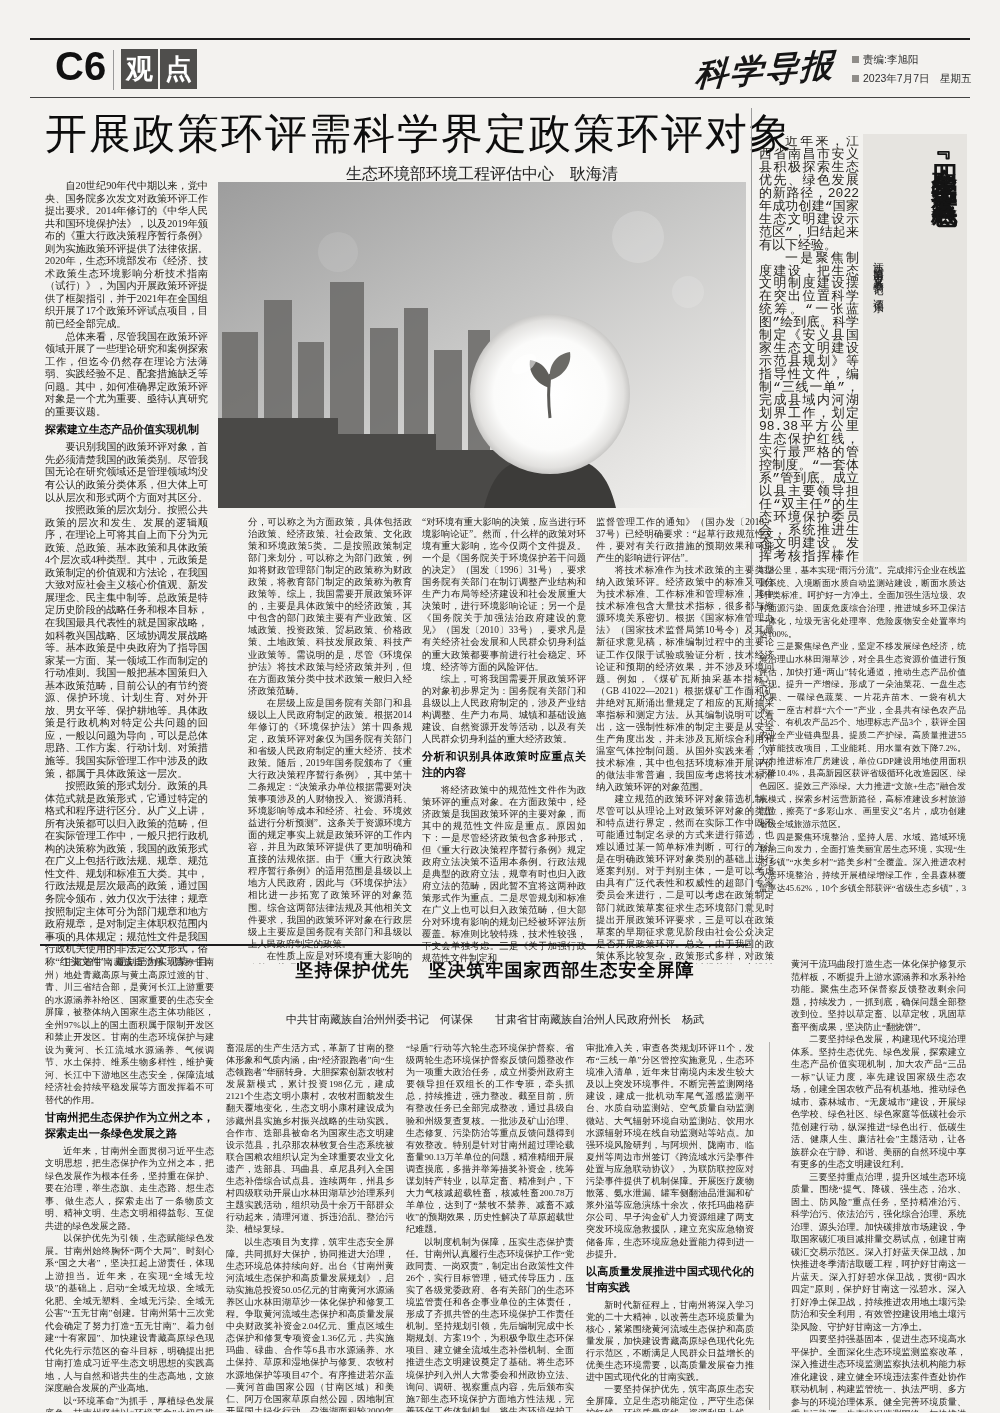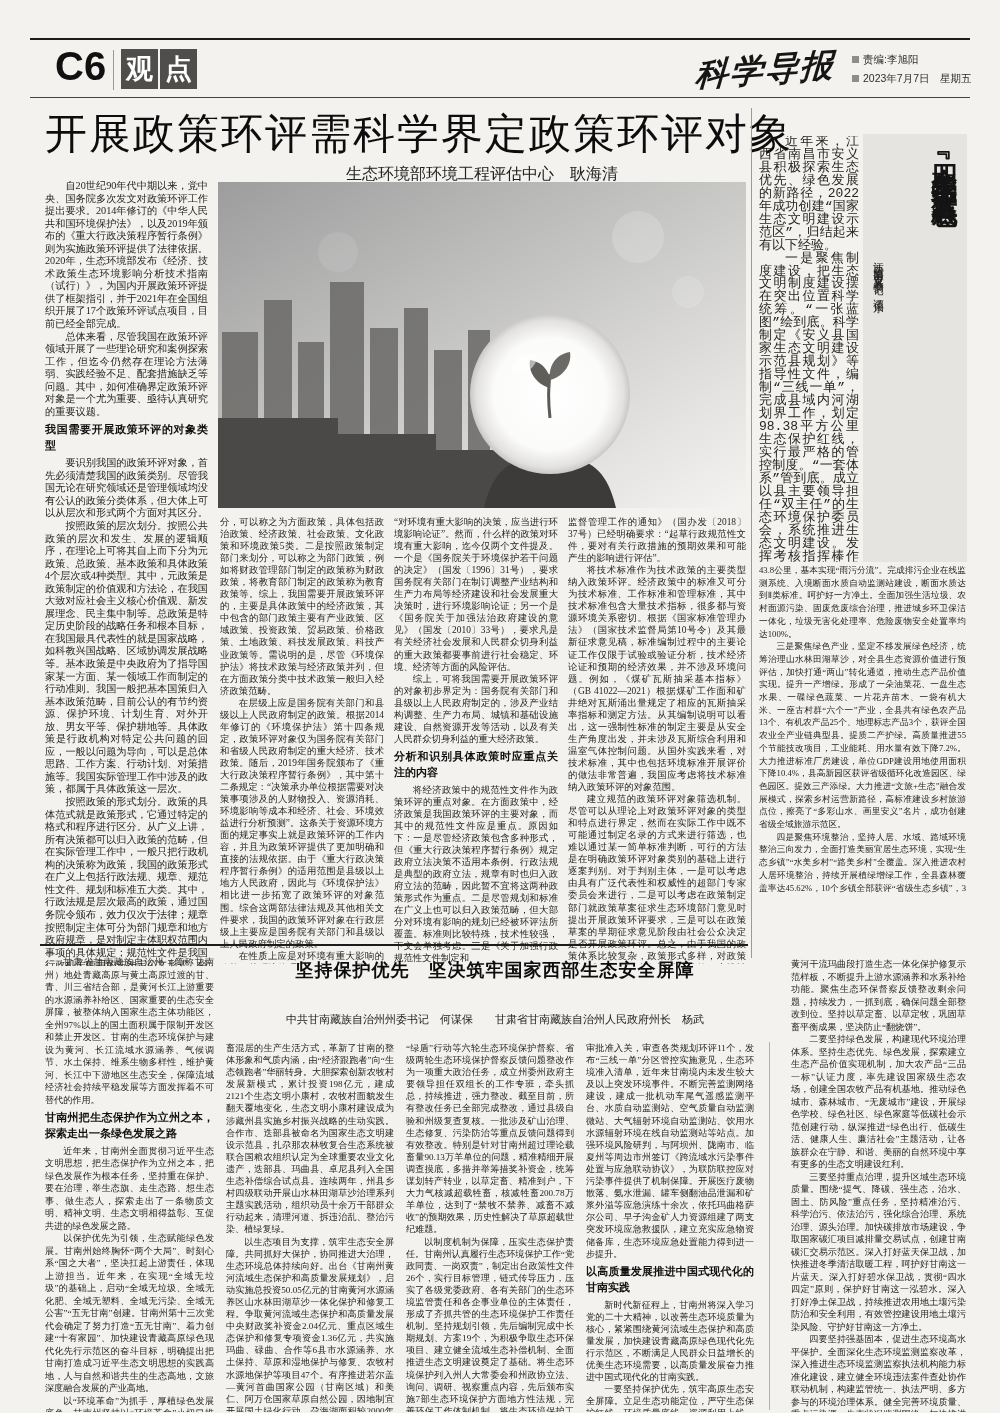--- a/index.html
+++ b/index.html
@@ -23,21 +23,21 @@
   .h1-bottom{font-family:"Liberation Sans",sans-serif;font-weight:900;font-size:18px;letter-spacing:1px;
              text-align:center;color:#0d0d0d;white-space:nowrap;}
   
   .col{position:absolute;text-align:justify;overflow:hidden;color:#26241f;}
   .blk{margin:0;}
   .bp{text-indent:2em;}
   .bc{text-indent:0;}
   .bh{font-family:"Liberation Sans",sans-serif;font-weight:bold;font-size:11px;line-height:1.45;
       text-indent:0;margin:4px 0 3px 0;color:#111;}
   .tcol1{left:45px;top:180px;width:163px;height:786px;font-size:10.2px;line-height:12.55px;}
-  .tcol{font-size:9.4px;line-height:12.05px;}
+  .tcol{font-size:9.4px;line-height:12.05px;margin-left:28px;}
   .tcol2{left:220px;top:516px;width:164px;height:448px;}
   .tcol3{left:394px;top:516px;width:164px;height:448px;}
   .tcol4{left:568px;top:516px;width:178px;height:448px;}
   .scoln{left:759px;top:136px;width:100px;height:426px;font-size:13px;line-height:12.95px;font-family:Liberation Mono, monospace;}
   .scolw{left:759px;top:564px;width:207px;height:330px;font-size:8.7px;line-height:12.7px;}
   .bcol{font-size:9.1px;line-height:12.1px;}
   .bcol1{left:45px;top:956px;width:169px;height:456px;line-height:12.5px;}
   .bcol2{left:226px;top:1042px;width:168px;height:370px;}
   .bcol3{left:406px;top:1042px;width:168px;height:370px;}
   .bcol4{left:586px;top:1042px;width:168px;height:370px;}
@@ -113,21 +113,21 @@
       <path d="M332,236 C330,218 330,206 332,192" stroke="#5c5b58" stroke-width="3" fill="none"></path>
       <path d="M332,206 C318,202 310,190 312,178 C326,180 334,192 332,206 Z" fill="#5f5e5a"></path>
       <path d="M332,198 C346,194 354,182 352,170 C338,172 330,184 332,198 Z" fill="#6b6a66"></path>
       <ellipse cx="306" cy="182" rx="14" ry="8" transform="rotate(-35 306 182)" fill="#ffffff" opacity="0.55"></ellipse>
     </svg>
   </div>
 
   <div class="col tcol1">
       <div class="blk bp">自20世纪90年代中期以来，党中央、国务院多次发文对政策环评工作提出要求。2014年修订的《中华人民共和国环境保护法》，以及2019年颁布的《重大行政决策程序暂行条例》则为实施政策环评提供了法律依据。2020年，生态环境部发布《经济、技术政策生态环境影响分析技术指南（试行）》，为国内开展政策环评提供了框架指引，并于2021年在全国组织开展了17个政策环评试点项目，目前已经全部完成。</div>
       <div class="blk bp">总体来看，尽管我国在政策环评领域开展了一些理论研究和案例探索工作，但迄今仍然存在理论方法薄弱、实践经验不足、配套措施缺乏等问题。其中，如何准确界定政策环评对象是一个尤为重要、亟待认真研究的重要议题。</div>
-      <div class="blk bh">我国需要开展政策环评的对象类型</div>
+      <div class="blk bh">探索建立生态产品价值实现机制</div>
       <div class="blk bp">要识别我国的政策环评对象，首先必须清楚我国的政策类别。尽管我国无论在研究领域还是管理领域均没有公认的政策分类体系，但大体上可以从层次和形式两个方面对其区分。</div>
       <div class="blk bp">按照政策的层次划分。按照公共政策的层次和发生、发展的逻辑顺序，在理论上可将其自上而下分为元政策、总政策、基本政策和具体政策4个层次或4种类型。其中，元政策是政策制定的价值观和方法论，在我国大致对应社会主义核心价值观、新发展理念、民主集中制等。总政策是特定历史阶段的战略任务和根本目标，在我国最具代表性的就是国家战略，如科教兴国战略、区域协调发展战略等。基本政策是中央政府为了指导国家某一方面、某一领域工作而制定的行动准则。我国一般把基本国策归入基本政策范畴，目前公认的有节约资源、保护环境、计划生育、对外开放、男女平等、保护耕地等。具体政策是行政机构对特定公共问题的回应，一般以问题为导向，可以是总体思路、工作方案、行动计划、对策措施等。我国实际管理工作中涉及的政策，都属于具体政策这一层次。</div>
       <div class="blk bp">按照政策的形式划分。政策的具体范式就是政策形式，它通过特定的格式和程序进行区分。从广义上讲，所有决策都可以归入政策的范畴，但在实际管理工作中，一般只把行政机构的决策称为政策，我国的政策形式在广义上包括行政法规、规章、规范性文件、规划和标准五大类。其中，行政法规是层次最高的政策，通过国务院令颁布，效力仅次于法律；规章按照制定主体可分为部门规章和地方政府规章，是对制定主体职权范围内事项的具体规定；规范性文件是我国行政机关使用的非法定公文形式，俗称“红头文件”；规划是为实现某一目标或解决某一问题而做出的系统部署或工作安排；标准是对重复性事物和概念所做的统一规定，以特定的形式发布。以上5类政策每一类都可以进一步细分，是我国各级政府和政府部门管理公共事务的主要工具。</div>
     </div>
   <div class="col tcol tcol2">
       <div class="blk bc">分，可以称之为方面政策，具体包括政治政策、经济政策、社会政策、文化政策和环境政策5类。二是按照政策制定部门来划分，可以称之为部门政策，例如将财政管理部门制定的政策称为财政政策，将教育部门制定的政策称为教育政策等。综上，我国需要开展政策环评的，主要是具体政策中的经济政策，其中包含的部门政策主要有产业政策、区域政策、投资政策、贸易政策、价格政策、土地政策、科技发展政策、科技产业政策等。需说明的是，尽管《环境保护法》将技术政策与经济政策并列，但在方面政策分类中技术政策一般归入经济政策范畴。</div>
       <div class="blk bp">在层级上应是国务院有关部门和县级以上人民政府制定的政策。根据2014年修订的《环境保护法》第十四条规定，政策环评对象仅为国务院有关部门和省级人民政府制定的重大经济、技术政策。随后，2019年国务院颁布了《重大行政决策程序暂行条例》，其中第十二条规定：“决策承办单位根据需要对决策事项涉及的人财物投入、资源消耗、环境影响等成本和经济、社会、环境效益进行分析预测”。这条关于资源环境方面的规定事实上就是政策环评的工作内容，并且为政策环评提供了更加明确和直接的法规依据。由于《重大行政决策程序暂行条例》的适用范围是县级以上地方人民政府，因此与《环境保护法》相比进一步拓宽了政策环评的对象范围。综合这两部法律法规及其他相关文件要求，我国的政策环评对象在行政层级上主要应是国务院有关部门和县级以上人民政府制定的政策。</div>
       <div class="blk bp">在性质上应是对环境有重大影响的政策。从环境管理的角度出发，只有那些对环境有重大影响的政策才需要开展政策环评。对此，《关于落实科学发展观加强环境保护的决定》（国发〔2005〕39号）曾明确提出：</div>
     </div>
   <div class="col tcol tcol3">

